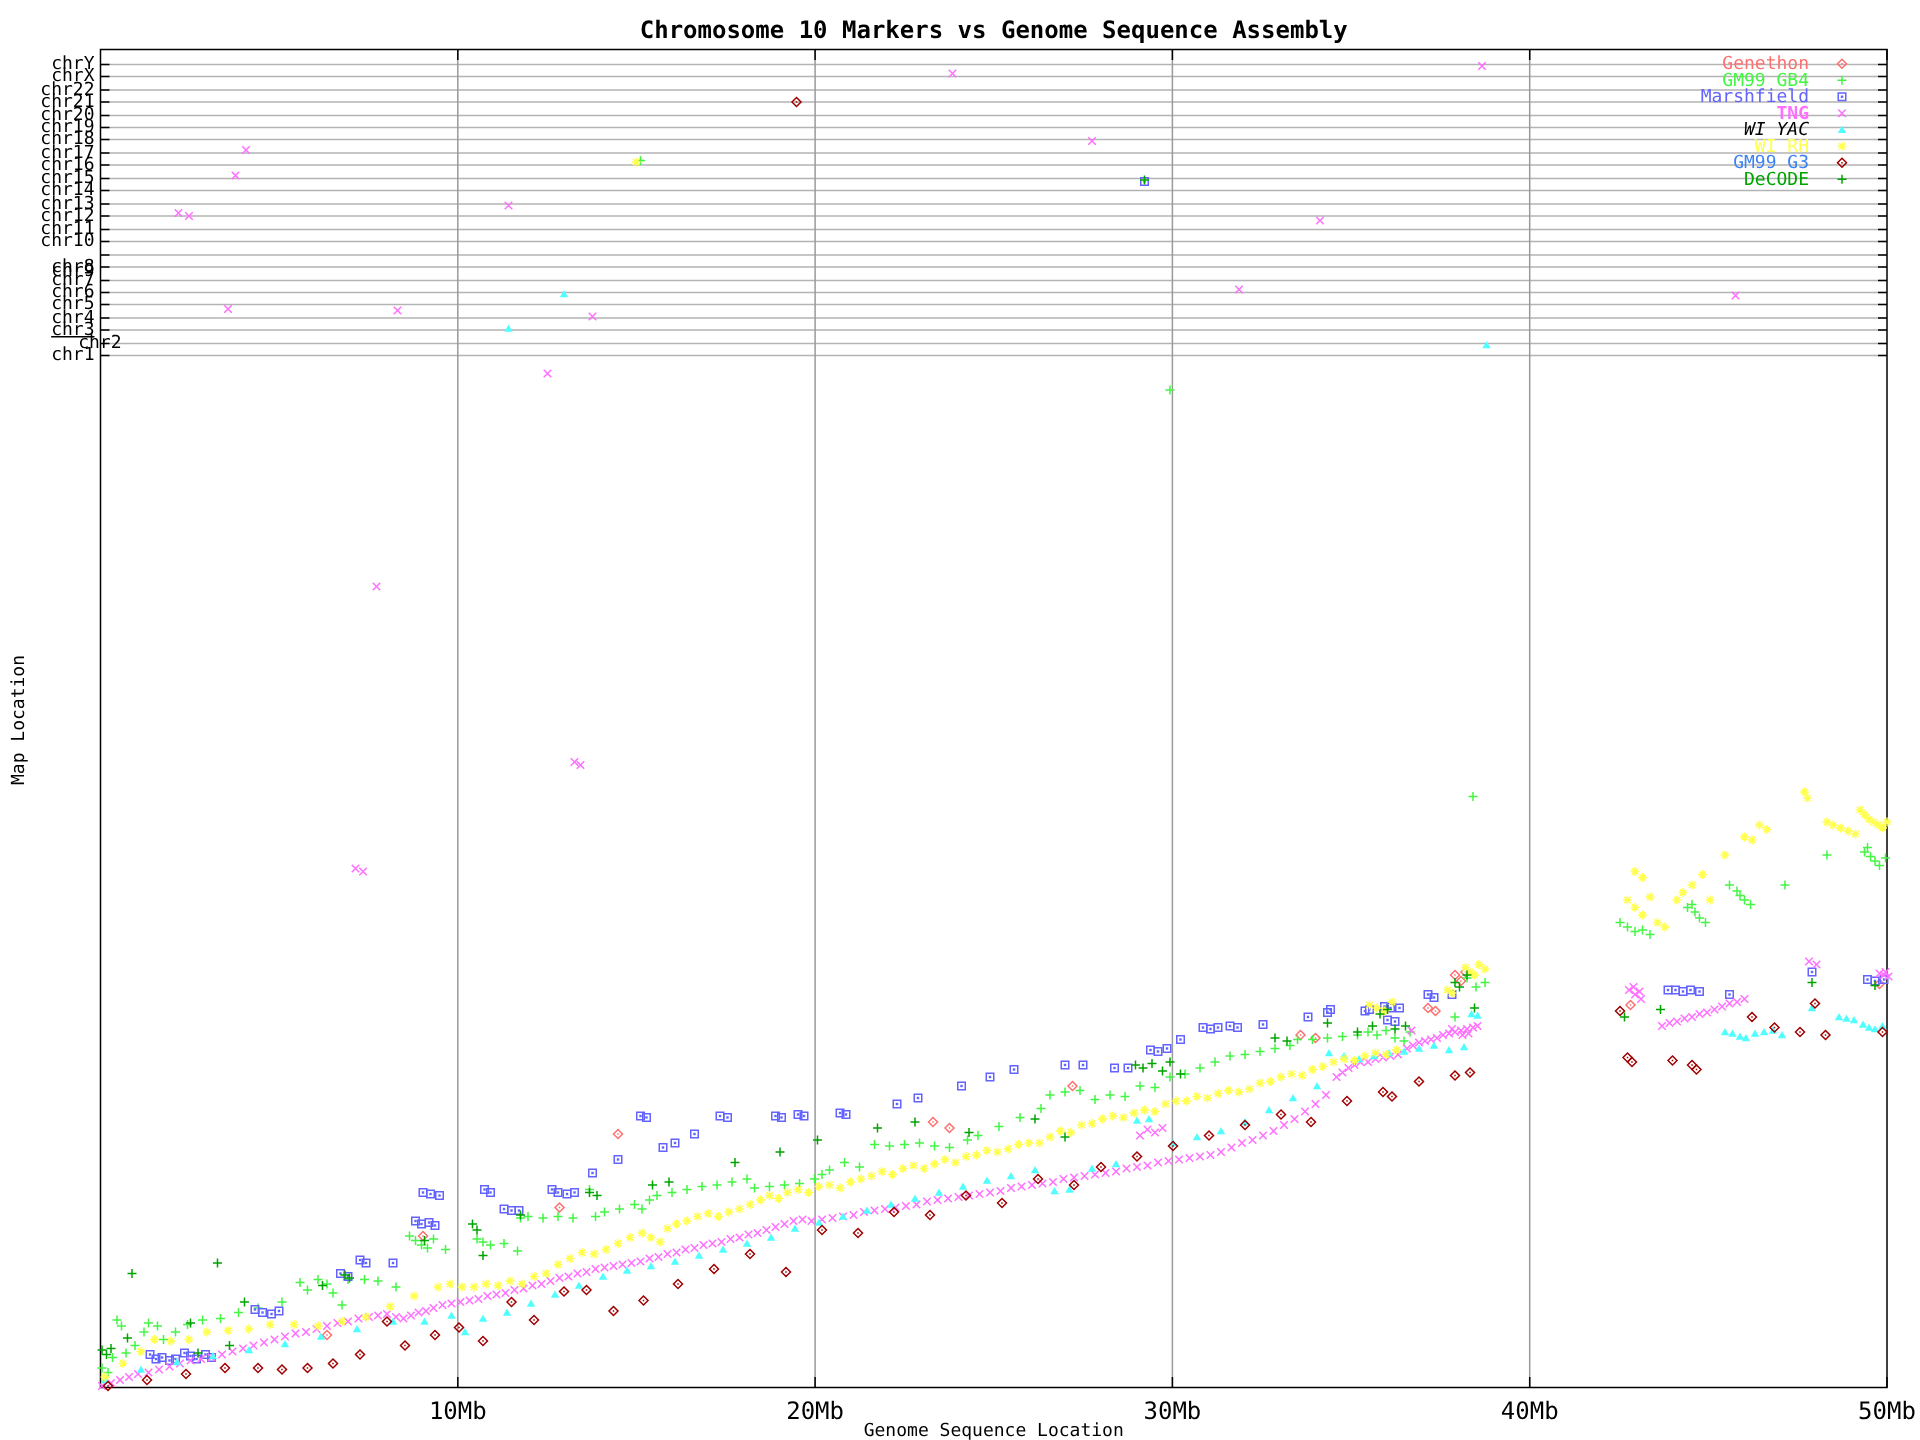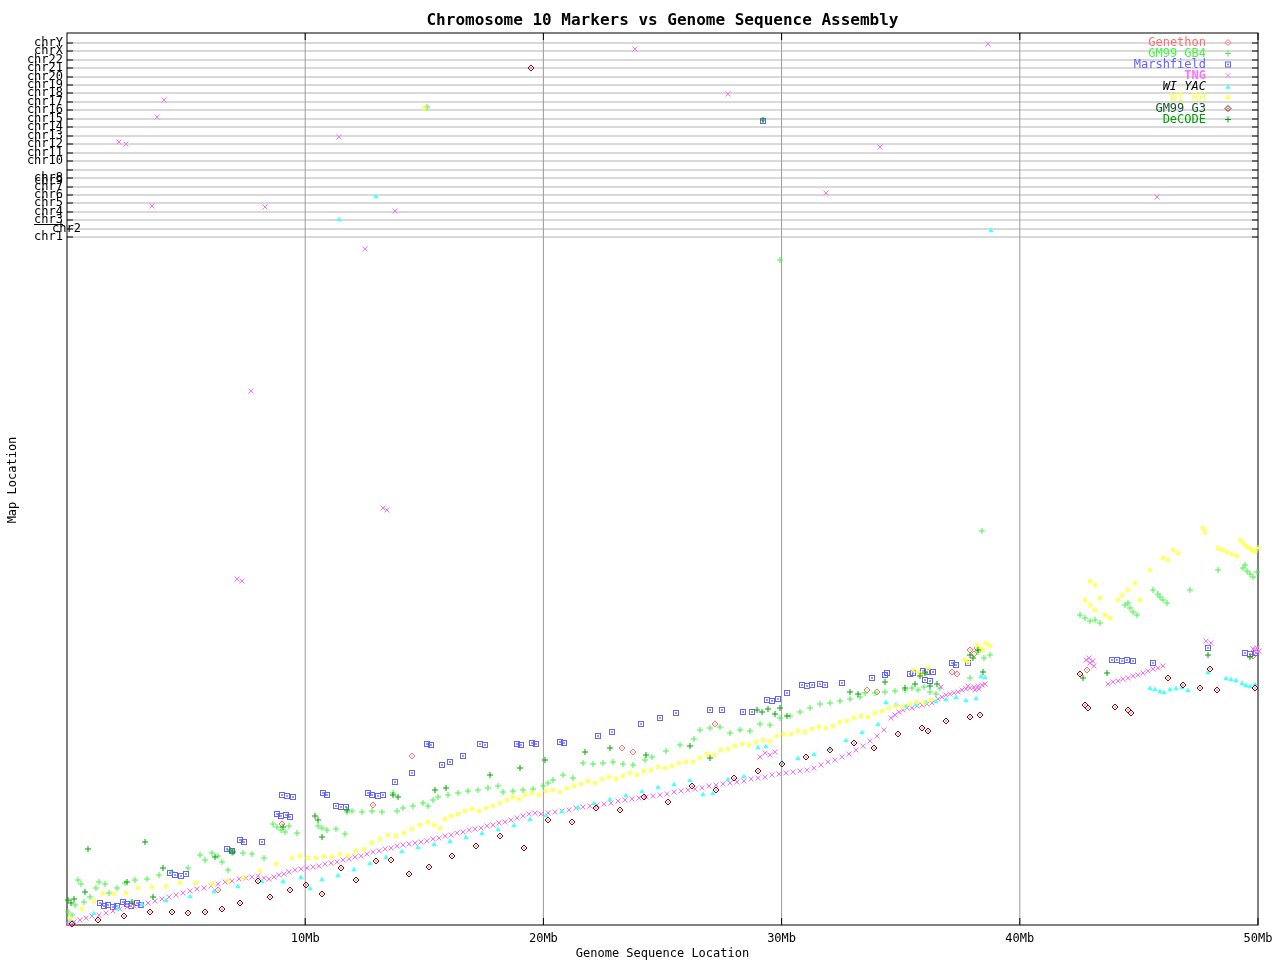--- a/index.html
+++ b/index.html
@@ -6,21 +6,21 @@
   .screen{position:relative;width:1280px;height:960px;background:#ffffff;overflow:hidden;
           font-family:"DejaVu Sans Mono","Liberation Mono",monospace;color:#000;}
   .title{position:absolute;top:10px;left:67px;width:1191px;text-align:center;
          font-size:16px;font-weight:bold;letter-spacing:0px;white-space:nowrap;}
   .xlab{position:absolute;top:946px;left:67px;width:1191px;text-align:center;
         font-size:12px;white-space:nowrap;}
   .ylab{position:absolute;top:480px;left:12px;transform:translate(-50%,-50%) rotate(-90deg);
         font-size:12px;white-space:nowrap;}
   #plot{position:absolute;left:0;top:0;}
   .chrlab{position:absolute;font-size:12px;line-height:9px;text-align:right;white-space:nowrap;}
-  .xticklab{position:absolute;font-size:12px;transform:translateX(-50%);white-space:nowrap;}
+  .xticklab{position:absolute;font-size:16px;transform:translateX(-50%);white-space:nowrap;}
   .legend{position:absolute;left:1120px;top:37px;}
   .lgrow{display:flex;align-items:center;height:11px;font-size:12px;}
   .lgname{width:86px;text-align:right;line-height:9px;white-space:nowrap;}
   .lgsym{width:44px;display:flex;justify-content:center;}
 </style>
 </head>
 <body>
 
 <div class="screen">
   <div class="title">Chromosome 10 Markers vs Genome Sequence Assembly</div>
@@ -1163,21 +1163,21 @@
       </div>
       <div class="lgrow">
         <span class="lgname" style="color: rgb(255, 255, 79);">WI RH</span>
         <span class="lgsym">
           <svg width="14" height="11" viewBox="0 0 14 11">
             <path d="M4 5.5L10 5.5M7 2.5L7 8.5M4.9 3.4L9.1 7.6M4.9 7.6L9.1 3.4" stroke="#ffff4f" fill="none"></path>
           </svg>
         </span>
       </div>
       <div class="lgrow">
-        <span class="lgname" style="color: #14532d;">GM99 G3</span>
+        <span class="lgname" style="color: #3b82f6;">GM99 G3</span>
         <span class="lgsym">
           <svg width="14" height="11" viewBox="0 0 14 11">
             <path d="M7 2.5L10 5.5L7 8.5L4 5.5Z" stroke="#a00000" fill="none"></path>
             <rect x="6.5" y="5" width="1" height="1" fill="#a00000"></rect>
           </svg>
         </span>
       </div>
       <div class="lgrow">
         <span class="lgname" style="color: rgb(0, 163, 0);">DeCODE</span>
         <span class="lgsym">

